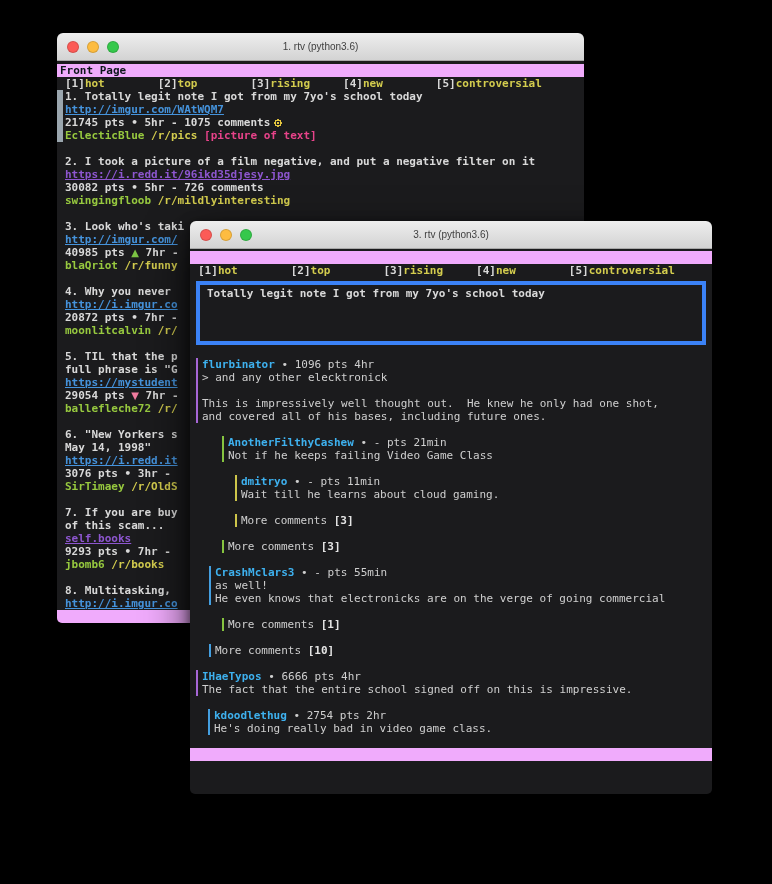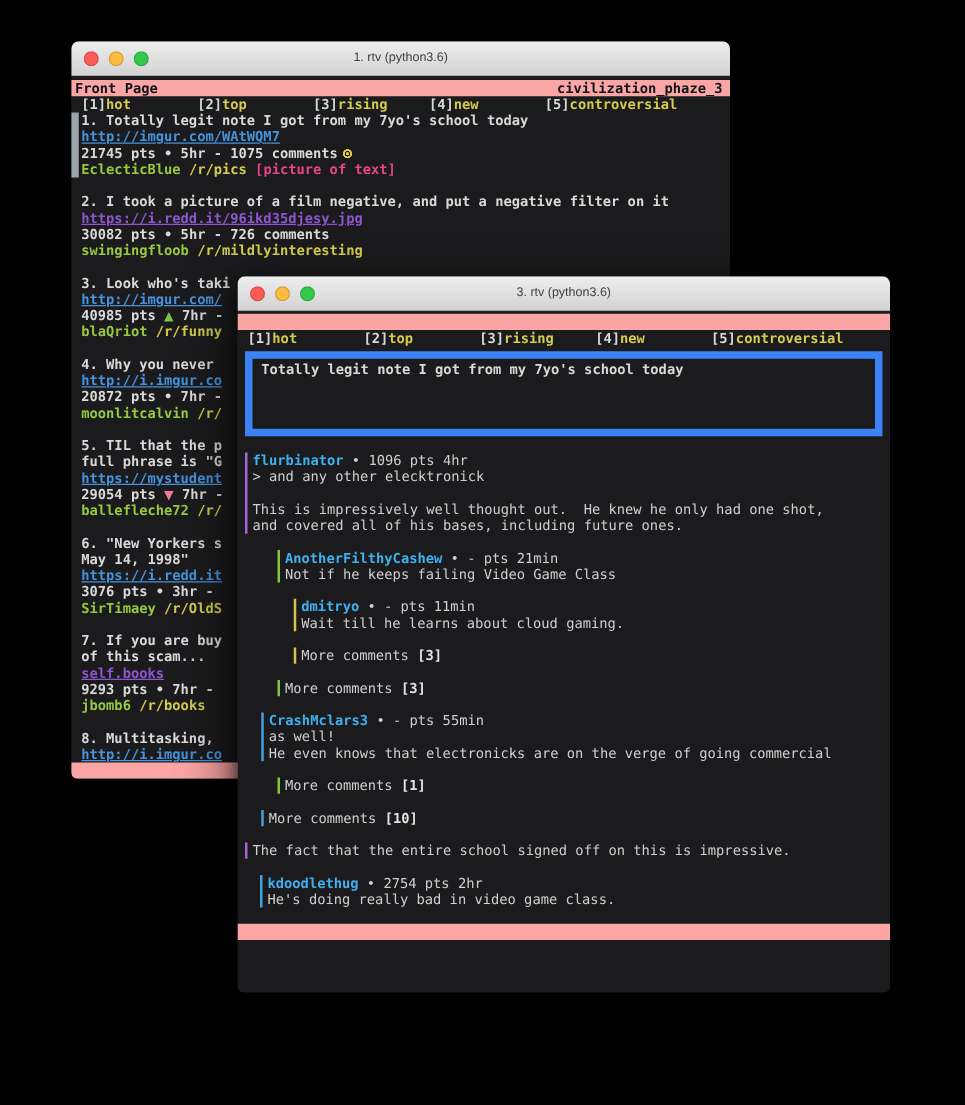--- a/index.html
+++ b/index.html
@@ -14,42 +14,42 @@
   .wtitle { font-family:"Liberation Sans", sans-serif; font-size:10px; color:#414141; }
   .lights { position:absolute; left:10px; top:8px; display:flex; gap:8px; }
   .light { width:12px; height:12px; border-radius:50%; display:inline-block; border:1px solid rgba(0,0,0,.15); }
   .light.red { background:#fc5b57; } .light.yel { background:#fdbc40; } .light.grn { background:#35c84b; }
 
   .screen { background:#1b1b1d; font-family:"DejaVu Sans Mono", monospace;
             font-size:11px; line-height:13px; color:#d9d9d9; font-weight:bold;
             overflow:hidden; border-radius:0 0 5px 5px; }
 
   .row { white-space:pre; min-height:13px; height:13px; overflow:hidden; }
-  .cbar { background:#fca5a5; color:#0d161b; white-space:pre; height:13px; line-height:13px;
-          padding-left:3px; font-weight:bold; overflow:hidden; }
+  .cbar { background:#f0abfc; color:#0d161b; white-space:pre; height:13px; line-height:13px;
+          padding-left:3px; font-weight:bold; overflow:hidden;flex-direction:column; }
   .header-bar { display:flex; justify-content:space-between; padding:0 6px 0 3px; }
   .url-bar { padding-left:6px; }
 
   .tabsrow { padding-left:8px; }
   .tab { display:inline-block; width:14ch; }
   .tab:last-child { width:auto; }
   .tablabel { color:#d3cc4e; }
 
   .posts { padding-left:8px; }
   .post { position:relative; margin-bottom:13px; }
   .post:last-child { margin-bottom:0; }
   .post.selected::before { content:""; position:absolute; left:-8px; top:0; bottom:0;
                            width:6px; background:#9aa6ae; }
   .link { color:#4593dc; text-decoration:underline; }
   .link.visited { color:#8d56cf; }
   .green { color:#97c93f; } .yellow { color:#d3cc4e; } .magenta { color:#e8438a; }
   .plain { color:#d9d9d9; }
   .glyph { font-family:"DejaVu Sans","DejaVu Sans Mono", monospace; font-size:10px; }
 
-  .postbox { border:6px solid #3b82f6; margin:4px 6px 13px 6px; padding:2px 0 2px 7px; }
+  .postbox { border:4px solid #3b82f6; margin:4px 6px 13px 6px; padding:2px 0 2px 7px; }
 
   .comments { }
   .comment { border-left:2px solid #888; padding-left:4px; margin-bottom:13px;
              font-weight:normal; color:#cfcfcf; }
   .cuser { color:#3eb1ef; font-weight:bold; }
   .ccount { font-weight:bold; color:#e4e4e4; }
 
   .gold-icon { display:inline-block; width:8px; height:8px; border-radius:50%;
                margin-left:4px; vertical-align:-1px;
                background:radial-gradient(circle, #e7c83f 0 1.2px, rgba(0,0,0,0) 1.4px 2.1px,
@@ -187,20 +187,21 @@
             <div class="row">as well!</div>
             <div class="row">He even knows that electronicks are on the verge of going commercial</div>
           </div>
           <div class="comment" style="margin-left: 32px; border-left-color: rgb(134, 196, 64);">
             <div class="row"><span>More comments </span><span class="ccount">[1]</span></div>
           </div>
           <div class="comment" style="margin-left: 19px; border-left-color: rgb(68, 159, 224);">
             <div class="row"><span>More comments </span><span class="ccount">[10]</span></div>
           </div>
           <div class="comment" style="margin-left: 6px; border-left-color: rgb(166, 102, 214);">
+            <div class="row"><span class="cuser">IHaeTypos</span><span> • 6666 pts 4hr</span></div>
             <div class="row">The fact that the entire school signed off on this is impressive.</div>
           </div>
           <div class="comment" style="margin-left: 18px; border-left-color: rgb(68, 159, 224);">
             <div class="row"><span class="cuser">kdoodlethug</span><span> • 2754 pts 2hr</span></div>
             <div class="row">He's doing really bad in video game class.</div>
           </div>
         </div>
 
       <div class="cbar">
         

